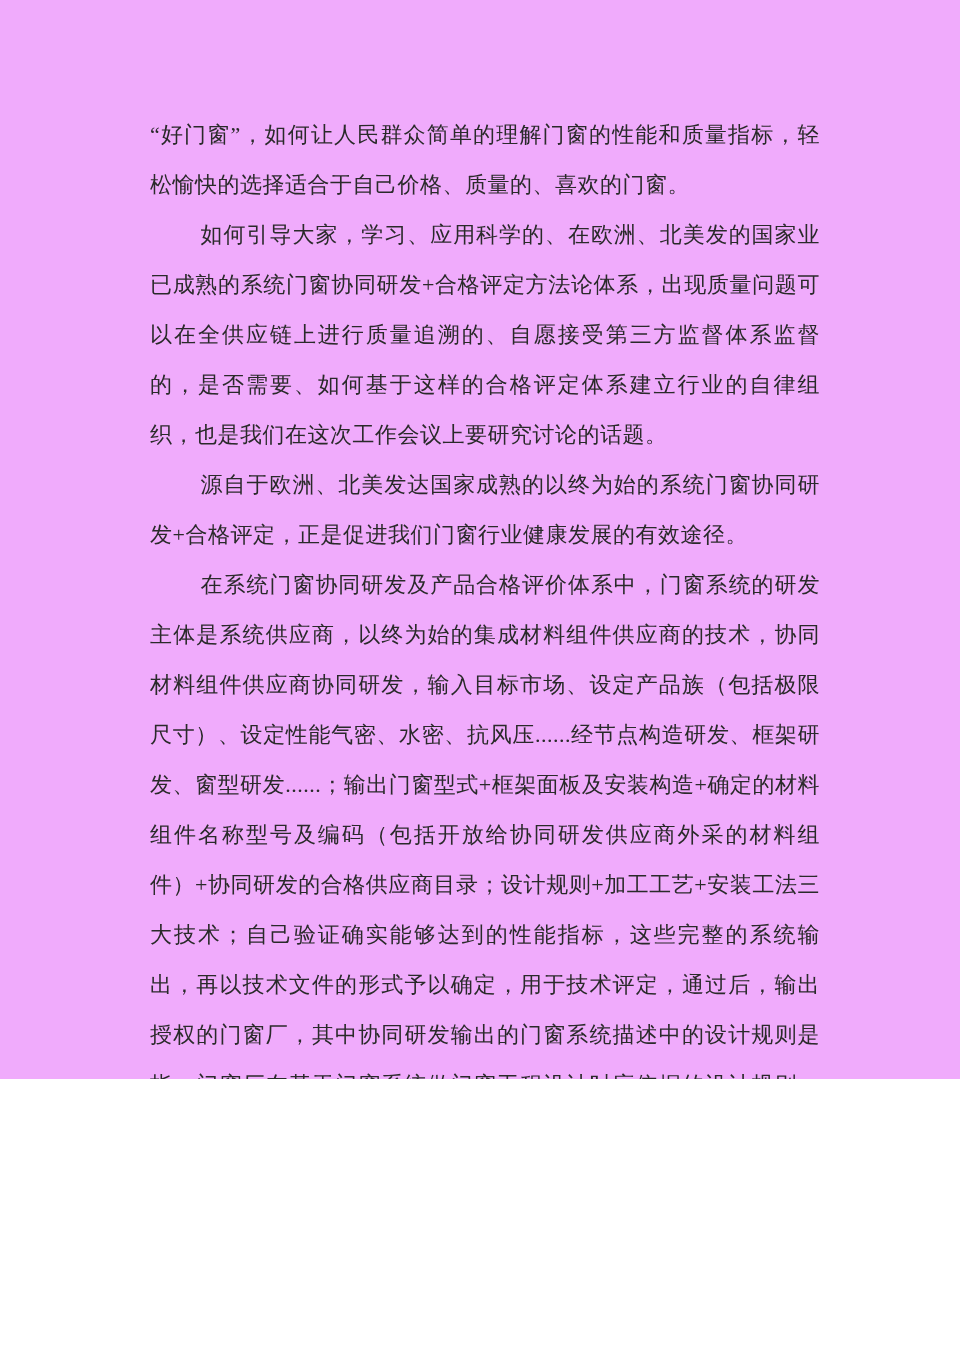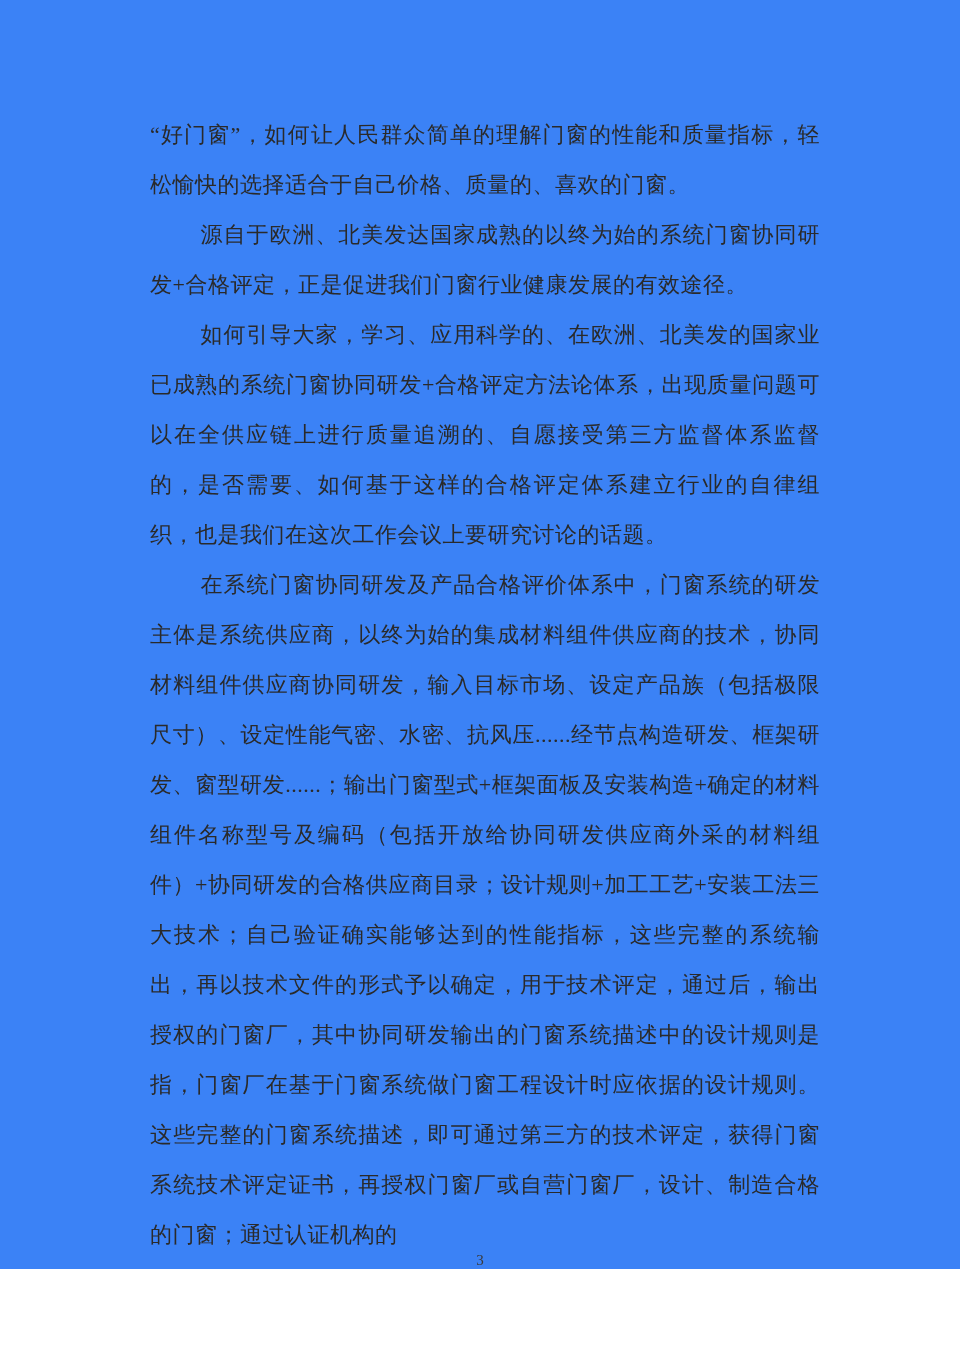--- a/index.html
+++ b/index.html
@@ -3,22 +3,22 @@
   <meta charset="utf-8">
   <style>
     html, body {
       margin: 0;
       padding: 0;
       background: #ffffff;
     }
     .page {
       position: relative;
       width: 960px;
-      height: 1269px;
-      background: #3b82f6;
+      height: 1079px;
+      background: #f0abfc;
       overflow: hidden;
       font-family: "Liberation Serif", "DejaVu Serif", serif;
     }
     .content {
       position: absolute;
       left: 150px;
       top: 110px;
       width: 670px;
     }
     .para {
@@ -43,18 +43,18 @@
       font-size: 15px;
       color: #3a3a3a;
     }
   </style>
 </head>
 <body>
 
 <div class="page">
   <div class="content">
     <p class="para">“好门窗”，如何让人民群众简单的理解门窗的性能和质量指标，轻松愉快的选择适合于自己价格、质量的、喜欢的门窗。</p>
+    <p class="para indent">如何引导大家，学习、应用科学的、在欧洲、北美发的国家业已成熟的系统门窗协同研发+合格评定方法论体系，出现质量问题可以在全供应链上进行质量追溯的、自愿接受第三方监督体系监督的，是否需要、如何基于这样的合格评定体系建立行业的自律组织，也是我们在这次工作会议上要研究讨论的话题。</p>
     <p class="para indent">源自于欧洲、北美发达国家成熟的以终为始的系统门窗协同研发+合格评定，正是促进我们门窗行业健康发展的有效途径。</p>
-    <p class="para indent">如何引导大家，学习、应用科学的、在欧洲、北美发的国家业已成熟的系统门窗协同研发+合格评定方法论体系，出现质量问题可以在全供应链上进行质量追溯的、自愿接受第三方监督体系监督的，是否需要、如何基于这样的合格评定体系建立行业的自律组织，也是我们在这次工作会议上要研究讨论的话题。</p>
     <p class="para indent">在系统门窗协同研发及产品合格评价体系中，门窗系统的研发主体是系统供应商，以终为始的集成材料组件供应商的技术，协同材料组件供应商协同研发，输入目标市场、设定产品族（包括极限尺寸）、设定性能气密、水密、抗风压......经节点构造研发、框架研发、窗型研发......；输出门窗型式+框架面板及安装构造+确定的材料组件名称型号及编码（包括开放给协同研发供应商外采的材料组件）+协同研发的合格供应商目录；设计规则+加工工艺+安装工法三大技术；自己验证确实能够达到的性能指标，这些完整的系统输出，再以技术文件的形式予以确定，用于技术评定，通过后，输出授权的门窗厂，其中协同研发输出的门窗系统描述中的设计规则是指，门窗厂在基于门窗系统做门窗工程设计时应依据的设计规则。这些完整的门窗系统描述，即可通过第三方的技术评定，获得门窗系统技术评定证书，再授权门窗厂或自营门窗厂，设计、制造合格的门窗；通过认证机构的</p>
   </div>
   <div class="page-number">3</div>
 </div>
 
 </body></html>

